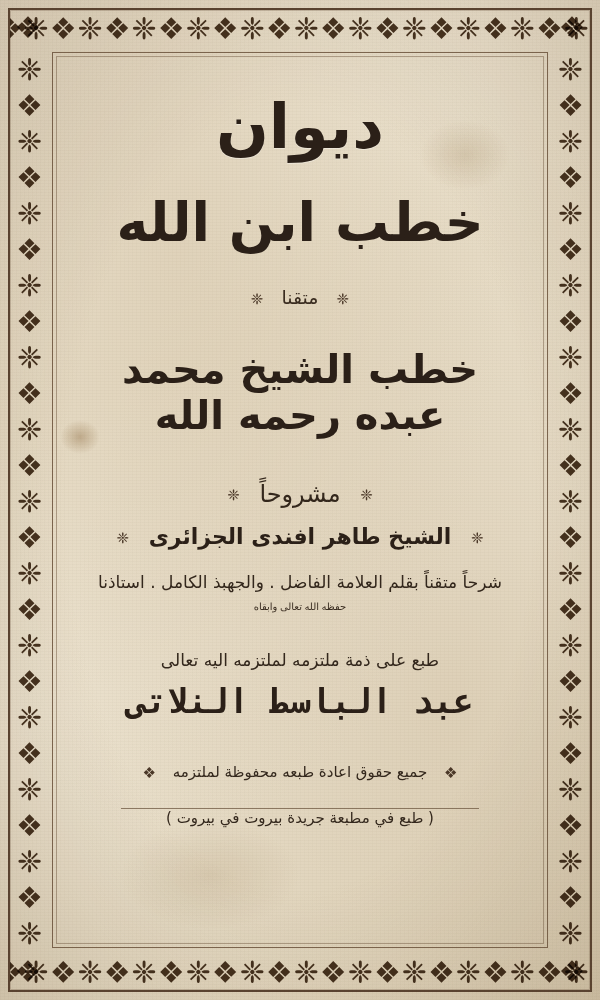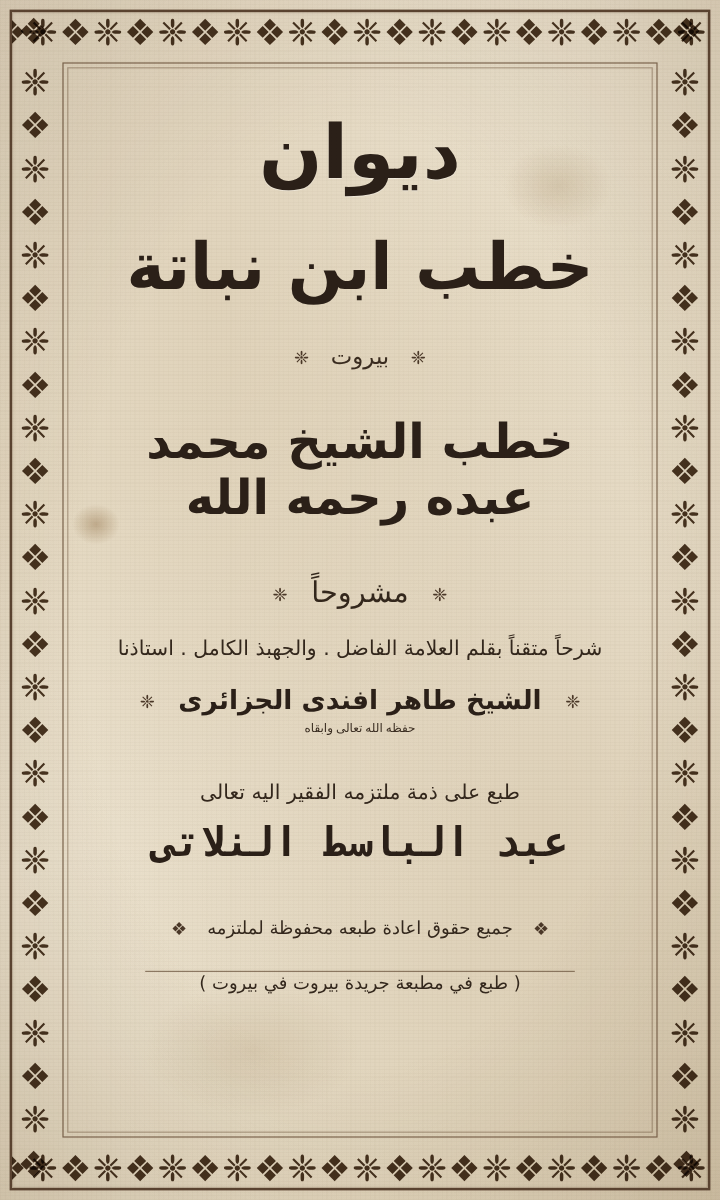--- a/index.html
+++ b/index.html
@@ -241,47 +241,47 @@
   <div class="corner c-bl">❖</div>
   <div class="corner c-br">❖</div>
 
   <div class="inner-rule"></div>
   <div class="inner-rule2"></div>
 
   <div class="content">
 
     <div class="line title-main ink">ديوان</div>
 
-    <div class="line title-sub ink">خطب ابن نباتة</div>
+    <div class="line title-sub ink">خطب ابن الله</div>
 
     <div class="line wayalih">
       <span class="orn-inline">❈</span>
-      <span>بيروت</span>
+      <span>متقنا</span>
       <span class="orn-inline">❈</span>
     </div>
 
     <div class="line title-third ink">خطب الشيخ محمد عبده رحمه الله</div>
 
     <div class="line mashruhan">
       <span class="orn-inline">❈</span>
       <span>مشروحاً</span>
       <span class="orn-inline">❈</span>
     </div>
 
+    <div class="line author">
+      <span class="orn-inline">❈</span>
+      <span>الشيخ طاهر افندى الجزائرى</span>
+      <span class="orn-inline">❈</span>
+    </div>
+
     <div class="line desc">شرحاً متقناً بقلم العلامة الفاضل . والجهبذ الكامل . استاذنا</div>
 
-    <div class="line author">
-      <span class="orn-inline">❈</span>
-      <span>الشيخ طاهر افندى الجزائرى</span>
-      <span class="orn-inline">❈</span>
-    </div>
-
     <div class="line dua">حفظه الله تعالى وابقاه</div>
 
-    <div class="line printed-for">طبع على ذمة ملتزمه الفقير اليه تعالى</div>
+    <div class="line printed-for">طبع على ذمة ملتزمه لملتزمه اليه تعالى</div>
 
     <div class="line publisher ink">عبد الباسط النلاتى</div>
 
     <div class="line rights">
       <span class="orn-inline">❖</span>
       <span>جميع حقوق اعادة طبعه محفوظة لملتزمه</span>
       <span class="orn-inline">❖</span>
     </div>
 
     <hr class="hr-rule">

